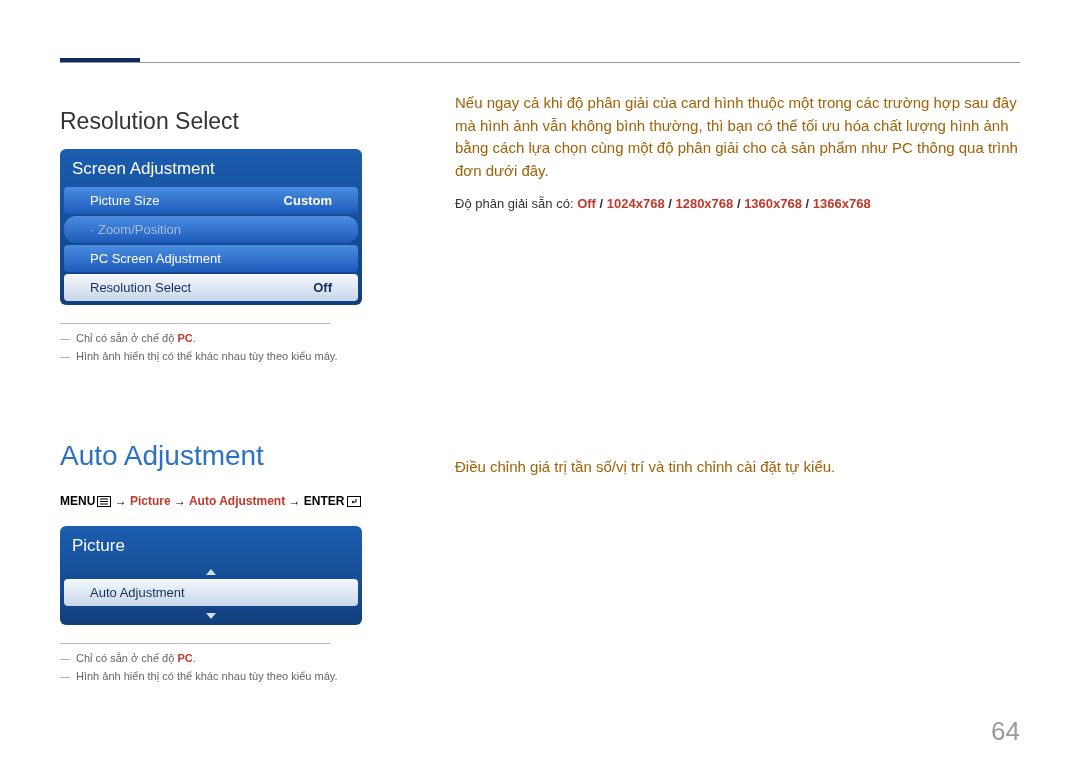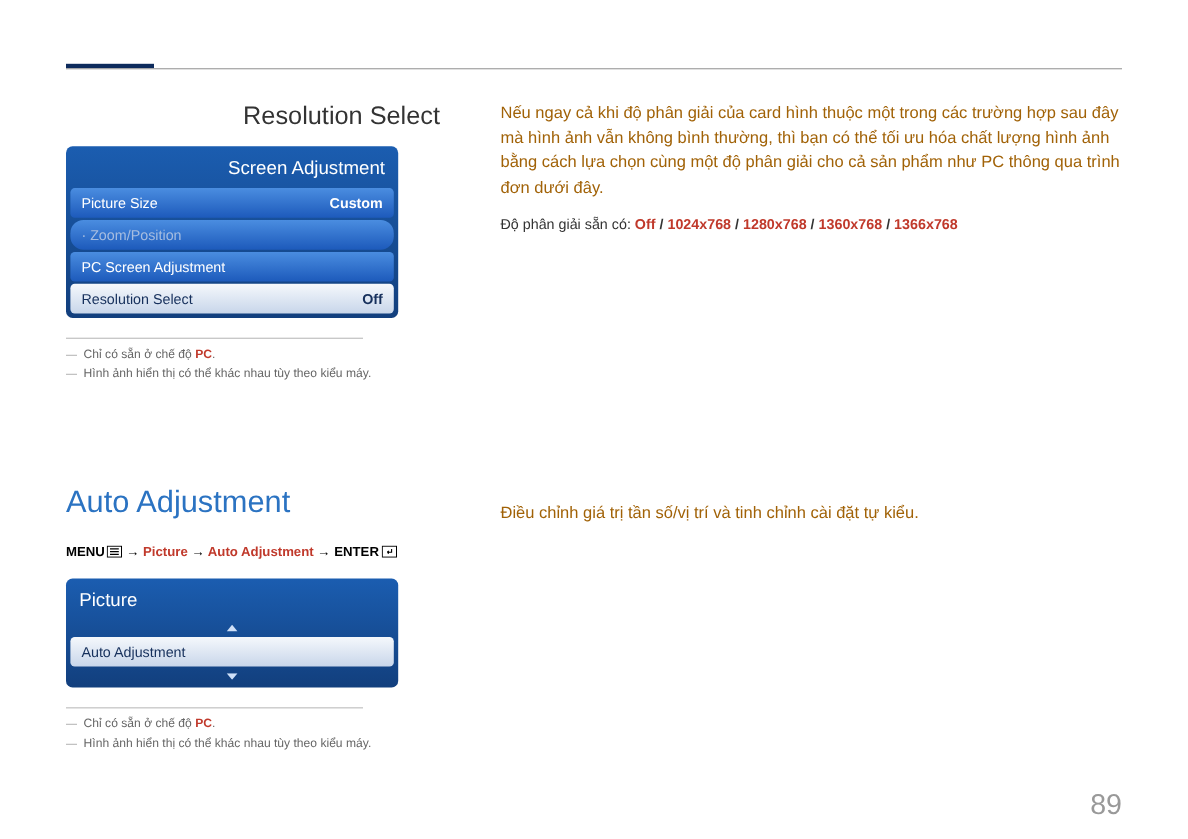--- a/index.html
+++ b/index.html
@@ -29,21 +29,21 @@
   .left-col {
     position: absolute;
     left: 60px;
     width: 340px;
   }
   .right-col {
     position: absolute;
     left: 455px;
     right: 60px;
   }
-  .sec1-left { top: 92px; text-align: right; }
+  .sec1-left { top: 108px; }
   .sec1-right { top: 92px; }
   .h1 {
     font-size: 23px;
     font-weight: 400;
     color: #333;
     margin-bottom: 14px;
   }
   .osd-panel {
     width: 302px;
     border-radius: 6px;
@@ -53,21 +53,21 @@
   }
   .osd-title {
     font-size: 17px;
     color: #fff;
     padding: 8px 10px 8px 10px;
   }
   .osd-row {
     display: flex;
     justify-content: space-between;
     align-items: center;
-    padding: 6px 10px;
+    padding: 6px 26px;
     margin: 0 2px 2px 2px;
     border-radius: 4px;
     font-size: 13px;
     color: #fff;
     background: linear-gradient(180deg, #4a8de0, #1d5abb);
   }
   .osd-row.dim {
     color: #a6bde0;
     border-radius: 12px;
   }
@@ -242,13 +242,13 @@
   </div>
   <div class="note">
     <span>Hình ảnh hiển thị có thể khác nhau tùy theo kiểu máy.</span>
   </div>
 </div>
 
 <div class="right-col sec2-right">
   <div class="body-text">Điều chỉnh giá trị tần số/vị trí và tinh chỉnh cài đặt tự kiểu.</div>
 </div>
 
-<div class="page-number">89</div>
+<div class="page-number">64</div>
 
 </body></html>

